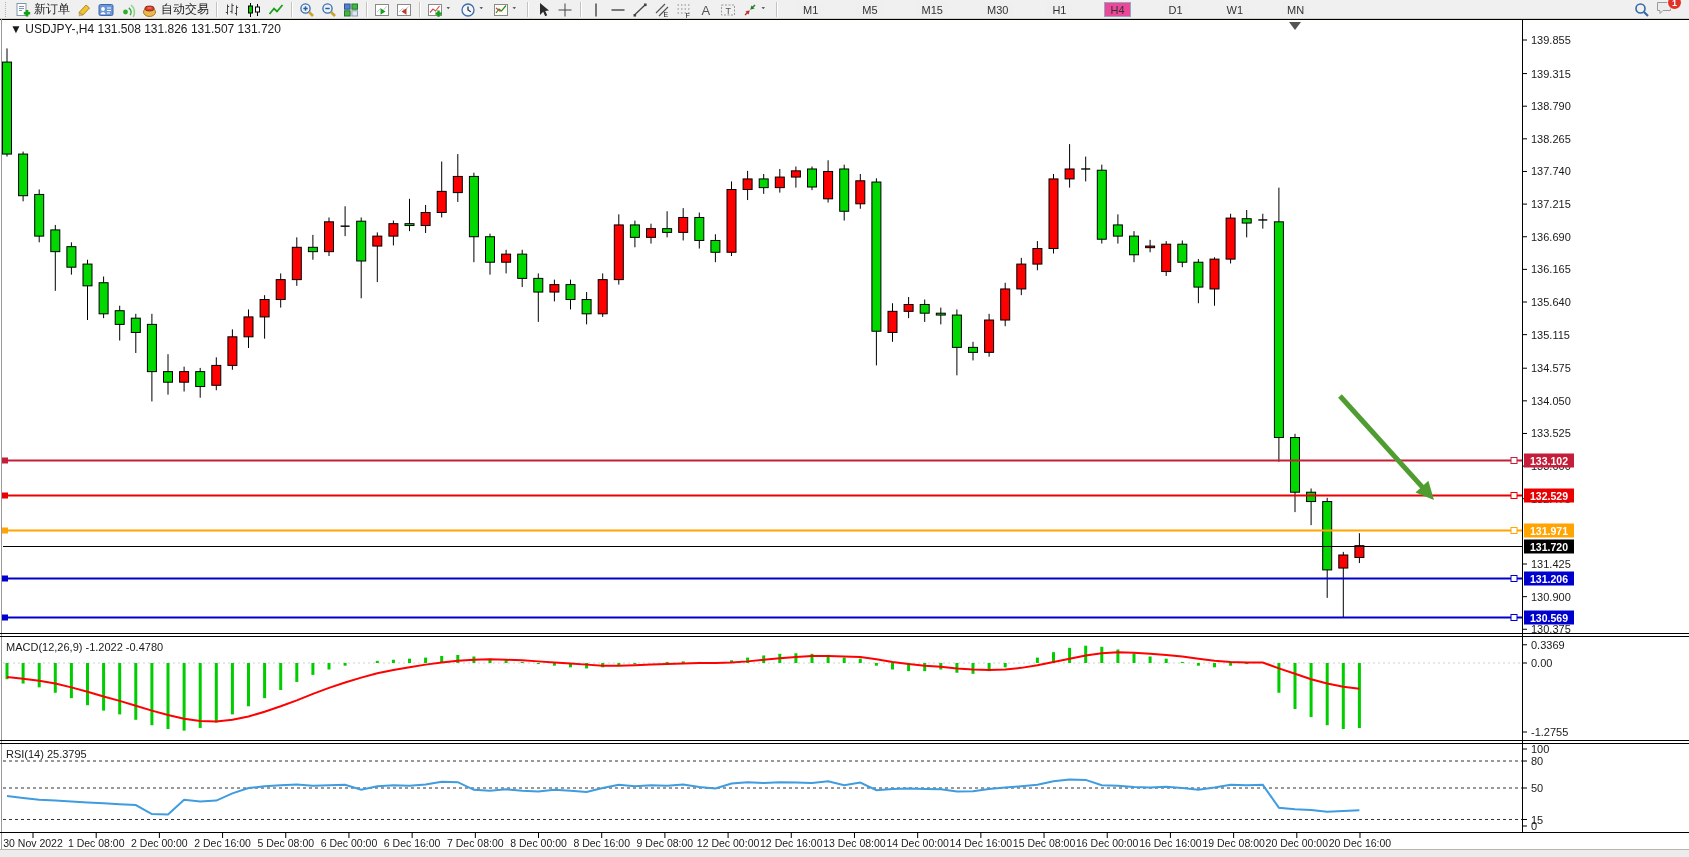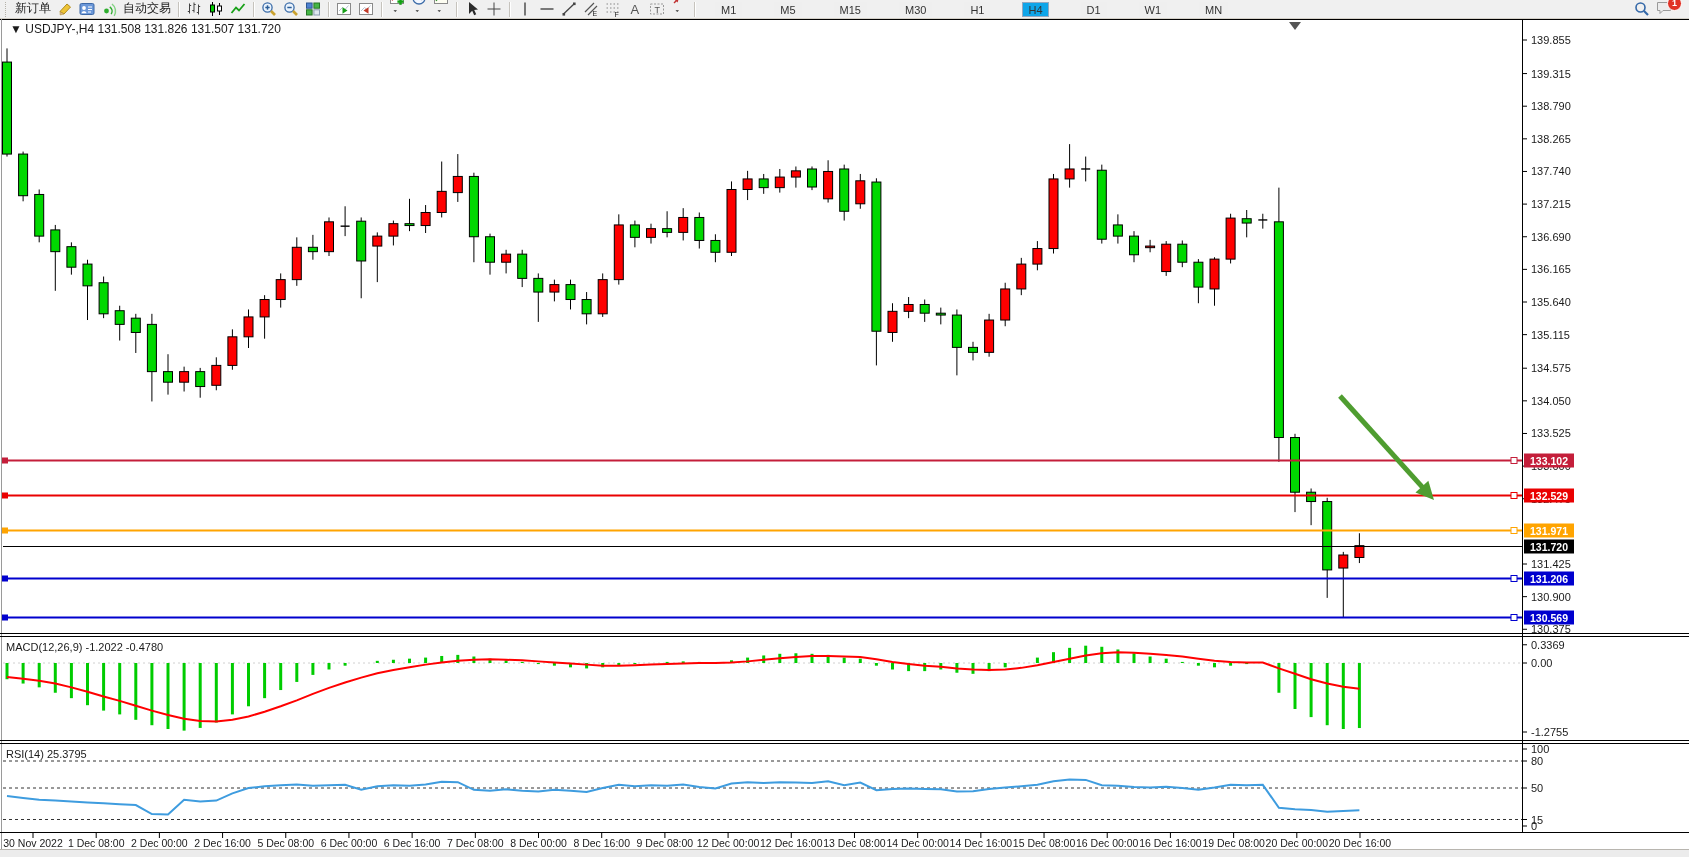--- a/index.html
+++ b/index.html
@@ -1,30 +1,30 @@
 <!DOCTYPE html>
 <html><head>
 <meta charset="utf-8">
 <style>
   html,body{margin:0;padding:0;background:#f0f0f0;width:1689px;height:857px;overflow:hidden;
     font-family:"Liberation Sans",sans-serif;-webkit-font-smoothing:none;}
   .toolbar{height:19px;background:#f0f0f0;display:flex;align-items:center;padding:1px 4px 0 4px;
     border-bottom:1px solid #d4d0c8;box-sizing:border-box;}
-  .tbtn{height:17px;min-width:22px;display:inline-flex;align-items:center;justify-content:flex-end;
-    background:transparent;border:1px solid transparent;padding:0 2px;cursor:default;gap:3px;flex-direction:column;}
+  .tbtn{height:17px;min-width:22px;display:inline-flex;align-items:center;justify-content:center;
+    background:transparent;border:1px solid transparent;padding:0 2px;cursor:default;gap:3px;}
   .tbtn .lbl{font-size:12px;color:#222;white-space:nowrap;}
   .icon{width:16px;height:16px;display:inline-block;line-height:0;}
   .icon svg{width:16px;height:16px;}
   .caret{width:8px;height:16px;display:inline-flex;align-items:center;}
   .caret svg{width:8px;height:8px;}
   .sep{width:1px;height:15px;background:#c6c3bd;box-shadow:1px 0 0 #ffffff;margin:0 4px;}
   .grip{width:3px;height:15px;border-left:1px dotted #b5b2aa;margin:0 3px 0 1px;}
   .tf{font-size:11px;color:#333;padding:1px 5px;height:15px;display:inline-flex;align-items:center;
     border:1px solid transparent;margin:16px;}
-  .tf.active{background:#0ea5e9;border:1px solid #94a8c0;}
+  .tf.active{background:#ec4899;border:1px solid #94a8c0;}
   .spacer{margin-left:auto;}
   .chatwrap{position:relative;margin-right:10px;}
   .badge{position:absolute;top:-4px;right:-7px;background:#e03226;color:#fff;border-radius:50%;
     width:13px;height:13px;font-size:9px;font-weight:bold;display:flex;align-items:center;
     justify-content:center;border:1px solid #fff;}
   #chart-svg{display:block;background:#ffffff;}
   .statusbar{height:7px;background:#ececec;border-top:1px solid #b8b5af;}
 </style>
 </head>
 <body>

